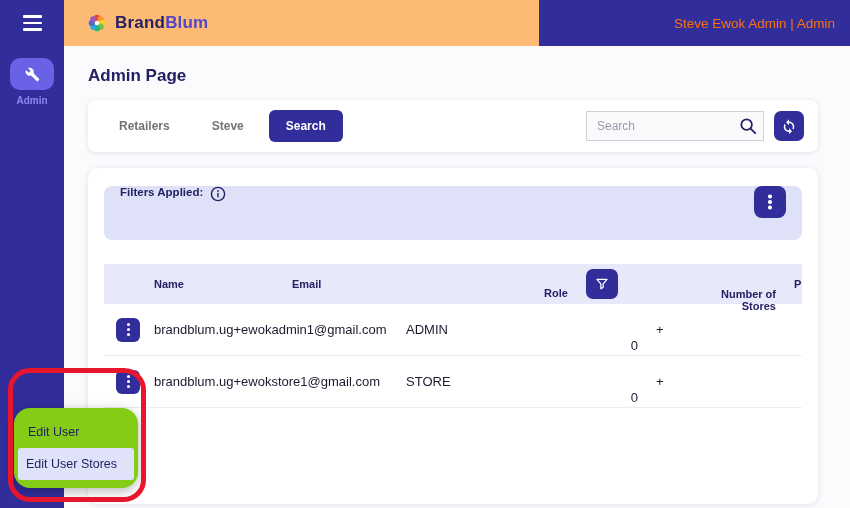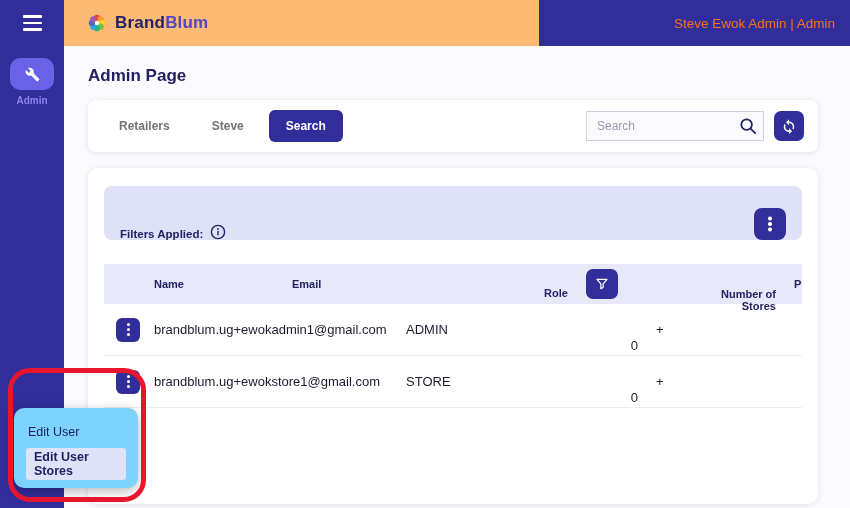--- a/index.html
+++ b/index.html
@@ -32,43 +32,43 @@
   .tab { font-size:12px; font-weight:bold; color:#737373; padding:9px 17px; border-radius:6px; cursor:pointer; margin-right:8px; }
   .tab.active { background:#312d9b; color:#fff; }
   .search-box { margin-left:auto; position:relative; width:178px; height:30px; }
   .search-input { width:100%; height:100%; border:1px solid #cfcfdc; border-radius:0; background:#fafafc; padding:0 30px 0 10px; font-size:12px; color:#444; font-family:"Liberation Sans", sans-serif; }
   .search-input::placeholder { color:#9a9ab0; }
   .search-icon { position:absolute; right:7px; top:6px; width:18px; height:18px; }
   .refresh-btn { width:30px; height:30px; margin-left:10px; background:#312d9b; border:none; border-radius:7px; display:flex; align-items:center; justify-content:center; cursor:pointer; }
 
   
   .content-card { position:absolute; left:24px; right:32px; top:122px; height:336px; background:#fff; border-radius:10px; box-shadow:0 1px 6px rgba(40,40,90,.12); padding:18px 16px; }
-  .filters-banner { height:54px; background:#dee1f8; border-radius:8px; display:flex; align-items:flex-end; padding:0 16px; }
+  .filters-banner { height:54px; background:#dee1f8; border-radius:8px; display:flex; align-items:flex-start; padding:0 16px; }
   .filters-label { font-size:11.5px; font-weight:bold; color:#232064; margin-right:7px; }
   .banner-menu-btn { margin-left:auto; width:32px; height:32px; background:#312d9b; border:none; border-radius:8px; display:flex; align-items:center; justify-content:center; cursor:pointer; }
   .vdots { width:3.4px; height:3.4px; background:#fff; border-radius:50%; box-shadow:0 -5.5px 0 #fff, 0 5.5px 0 #fff; }
   .vdots.small { width:3px; height:3px; box-shadow:0 -5px 0 #fff, 0 5px 0 #fff; }
 
   
   .table-wrap { margin-top:24px; overflow:hidden; width:100%; }
   .t-header { display:flex; align-items:center; background:#e7e9fa; height:40px; width:810px; font-size:11px; font-weight:bold; color:#232064; }
   .t-row { display:flex; align-items:center; height:52px; width:810px; border-bottom:1px solid #ededf3; font-size:13px; color:#1b1b30; background:#fff; }
   .c-action { width:42px; display:flex; align-items:center; }
   .c-name   { width:138px; padding-left:8px; }
   .c-email  { width:252px; padding-left:8px; }
   .c-role   { width:160px; padding-left:8px; display:flex; align-items:flex-end; }
   .c-stores { width:90px; text-align:right; padding-right:10px;margin-top:32px; }
   .c-p      { width:120px; padding-left:8px; }
   .filter-btn { width:32px; height:30px; margin-left:18px; background:#312d9b; border:none; border-radius:7px; display:flex; align-items:center; justify-content:center; cursor:pointer; }
   .row-menu-btn { width:24px; height:24px; margin-left:12px; background:#312d9b; border:none; border-radius:6px; display:flex; align-items:center; justify-content:center; cursor:pointer; }
 
   
-  .context-menu { position:absolute; left:14px; top:408px; width:124px; background:#7dd3fc; border-radius:10px; box-shadow:0 3px 12px rgba(0,0,0,.28); padding:8px 0; z-index:40; }
+  .context-menu { position:absolute; left:14px; top:408px; width:124px; background:#84cc16; border-radius:16px; box-shadow:0 3px 12px rgba(0,0,0,.28); padding:8px 0; z-index:40; }
   .menu-item { height:32px; display:flex; align-items:center; padding:0 14px; font-size:12.5px; color:#232064; cursor:pointer; }
-  .menu-item.highlight { background:#dfe2f9; margin:0 12px; padding:6px 8px; border-radius:3px;font-weight:bold; }
+  .menu-item.highlight { background:#dfe2f9; margin:0 4px; padding:6px 8px; border-radius:3px; }
 
   
   .annotation { position:absolute; left:8px; top:368px; width:138px; height:134px; border:5px solid #e8162d; border-radius:22px; z-index:50; pointer-events:none; }
 </style>
 </head>
 <body>
 
 <div class="app">
 
   <div class="header">

